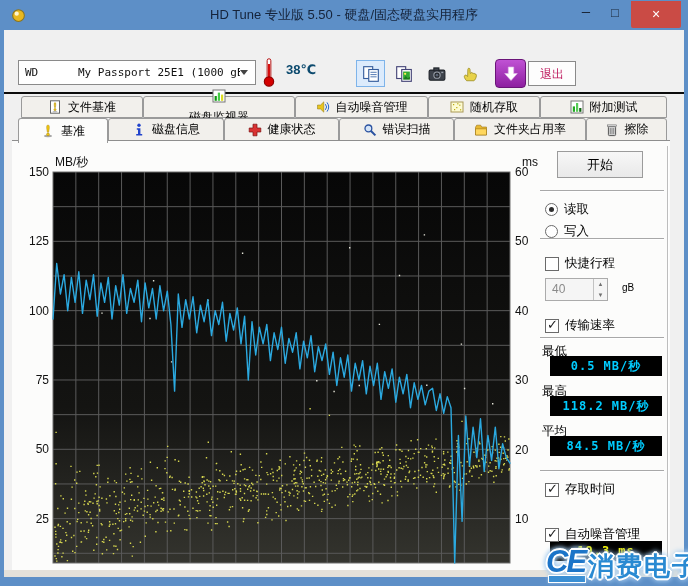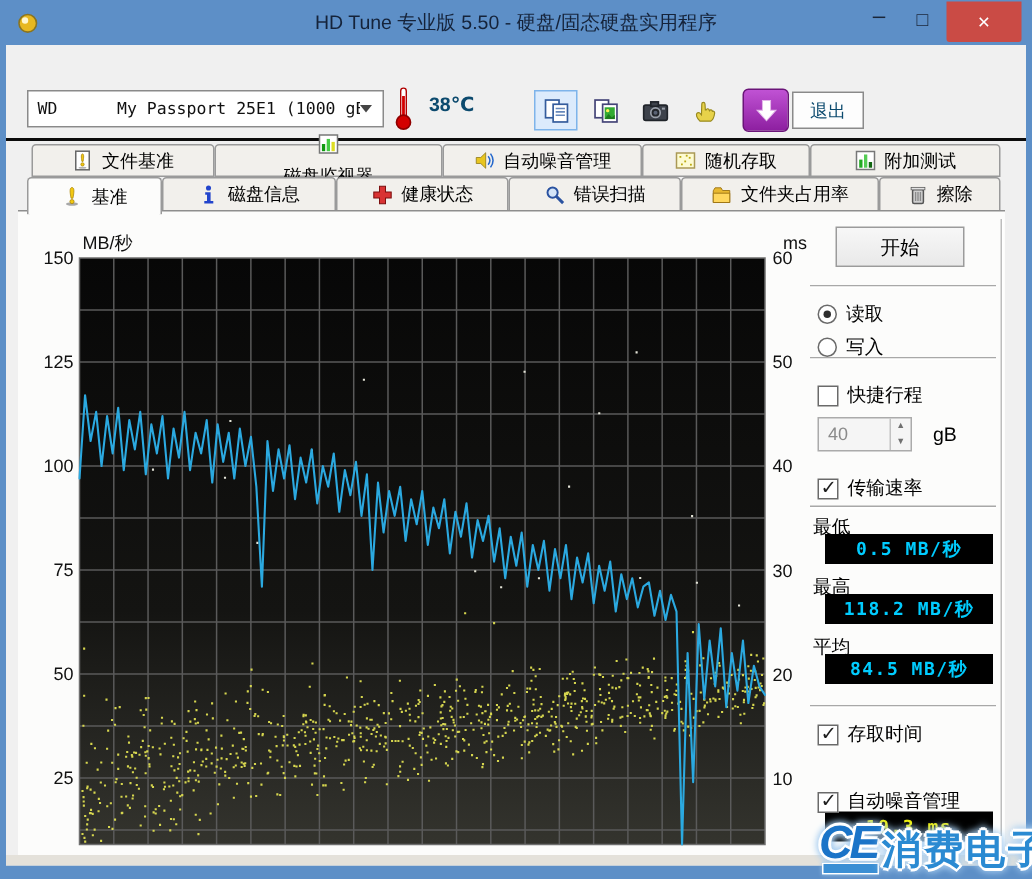--- a/index.html
+++ b/index.html
@@ -38,21 +38,21 @@
   .temp{position:absolute;left:282px;top:8px;font-size:13px;font-weight:bold;color:#0c4a6e;}
   #tool-buttons{position:absolute;left:352px;top:5px;display:flex;gap:4px;align-items:center;}
   .tool-btn{width:29px;height:27px;display:flex;align-items:center;justify-content:center;
             border:1px solid transparent;background:transparent;}
   .tool-btn.selected{border:1px solid #7eb4ea;background:#dcebfc;}
   .tool-btn.purple{width:31px;height:29px;margin-left:7px;border-radius:4px;
             background:linear-gradient(#c052d4,#8d1fa0);border:1px solid #6a1478;}
   .ticon{width:18px;height:18px;display:block;}
   .ticon svg{width:100%;height:100%;display:block;}
   .exit-btn{position:absolute;left:524px;top:7px;width:48px;height:25px;background:#fdfdfd;
-            border:1px solid #8a8a8a;font-size:12px;color:#0c4a6e;text-align:center;line-height:22px;
+            border:1px solid #8a8a8a;font-size:12px;color:#be185d;text-align:center;line-height:22px;
             font-family:inherit;}
   .toolbar-sep{position:absolute;left:4px;top:92px;width:680px;height:2px;background:#0b0b0b;}
 
   
   .tab{position:absolute;display:flex;align-items:center;justify-content:center;gap:6px;
        background:#f2f0ec;border:1px solid #9a9a9a;border-radius:3px 3px 0 0;font-size:12px;color:#000;}
   .tab .t-icon{width:14px;height:14px;flex:0 0 14px;}
   .tab .t-icon svg{width:100%;height:100%;display:block;}
   .tab-row-top .tab{top:96px;height:22px;}
   .tab-row-bottom .tab{top:118px;height:23px;}
@@ -76,21 +76,21 @@
   .radio{width:13px;height:13px;border:1px solid #6a6a6a;border-radius:50%;background:#fff;position:relative;flex:0 0 13px;}
   .radio.checked::after{content:"";position:absolute;left:3px;top:3px;width:5px;height:5px;border-radius:50%;background:#2e2e2e;}
   .cb{width:14px;height:14px;border:1px solid #6a6a6a;background:#fff;position:relative;flex:0 0 14px;}
   .cb.checked::after{content:"✓";position:absolute;left:1px;top:-3px;font-size:13px;font-weight:bold;color:#1c1c1c;}
   .ctl-label{font-size:12.5px;color:#000;white-space:nowrap;}
   .spin{position:absolute;left:545px;top:278px;width:63px;height:23px;border:1px solid #ababab;
         background:#f5f5f5;display:flex;}
   .spin-val{flex:1;font-size:12px;color:#8a8a8a;line-height:21px;padding-left:6px;}
   .spin-btns{width:14px;border-left:1px solid #c2c2c2;display:flex;flex-direction:column;}
   .spin-btns span{flex:1;font-size:6px;color:#707070;text-align:center;line-height:10px;}
-  .gb-label{position:absolute;left:622px;top:282px;font-size:13px;color:#000;}
+  .gb-label{position:absolute;left:622px;top:282px;font-size:10px;color:#000;}
   .stat-label{position:absolute;left:542px;font-size:12.5px;color:#000;}
   .lcd{position:absolute;left:550px;width:112px;height:20px;background:#000;color:#00ccff;
        font-family:"DejaVu Sans Mono","Liberation Mono",monospace;font-size:12px;font-weight:bold;
        text-align:center;line-height:20px;letter-spacing:1px;}
   .lcd.yellow{color:#f0f000;margin-top:44px;}
 
   
   .watermark{position:absolute;left:546px;top:542px;width:142px;height:44px;z-index:9;pointer-events:none;}
   .wm-outline{text-shadow:-2px 0 0 #fff,2px 0 0 #fff,0 -2px 0 #fff,0 2px 0 #fff,
               -1px -1px 0 #fff,1px -1px 0 #fff,-1px 1px 0 #fff,1px 1px 0 #fff,

